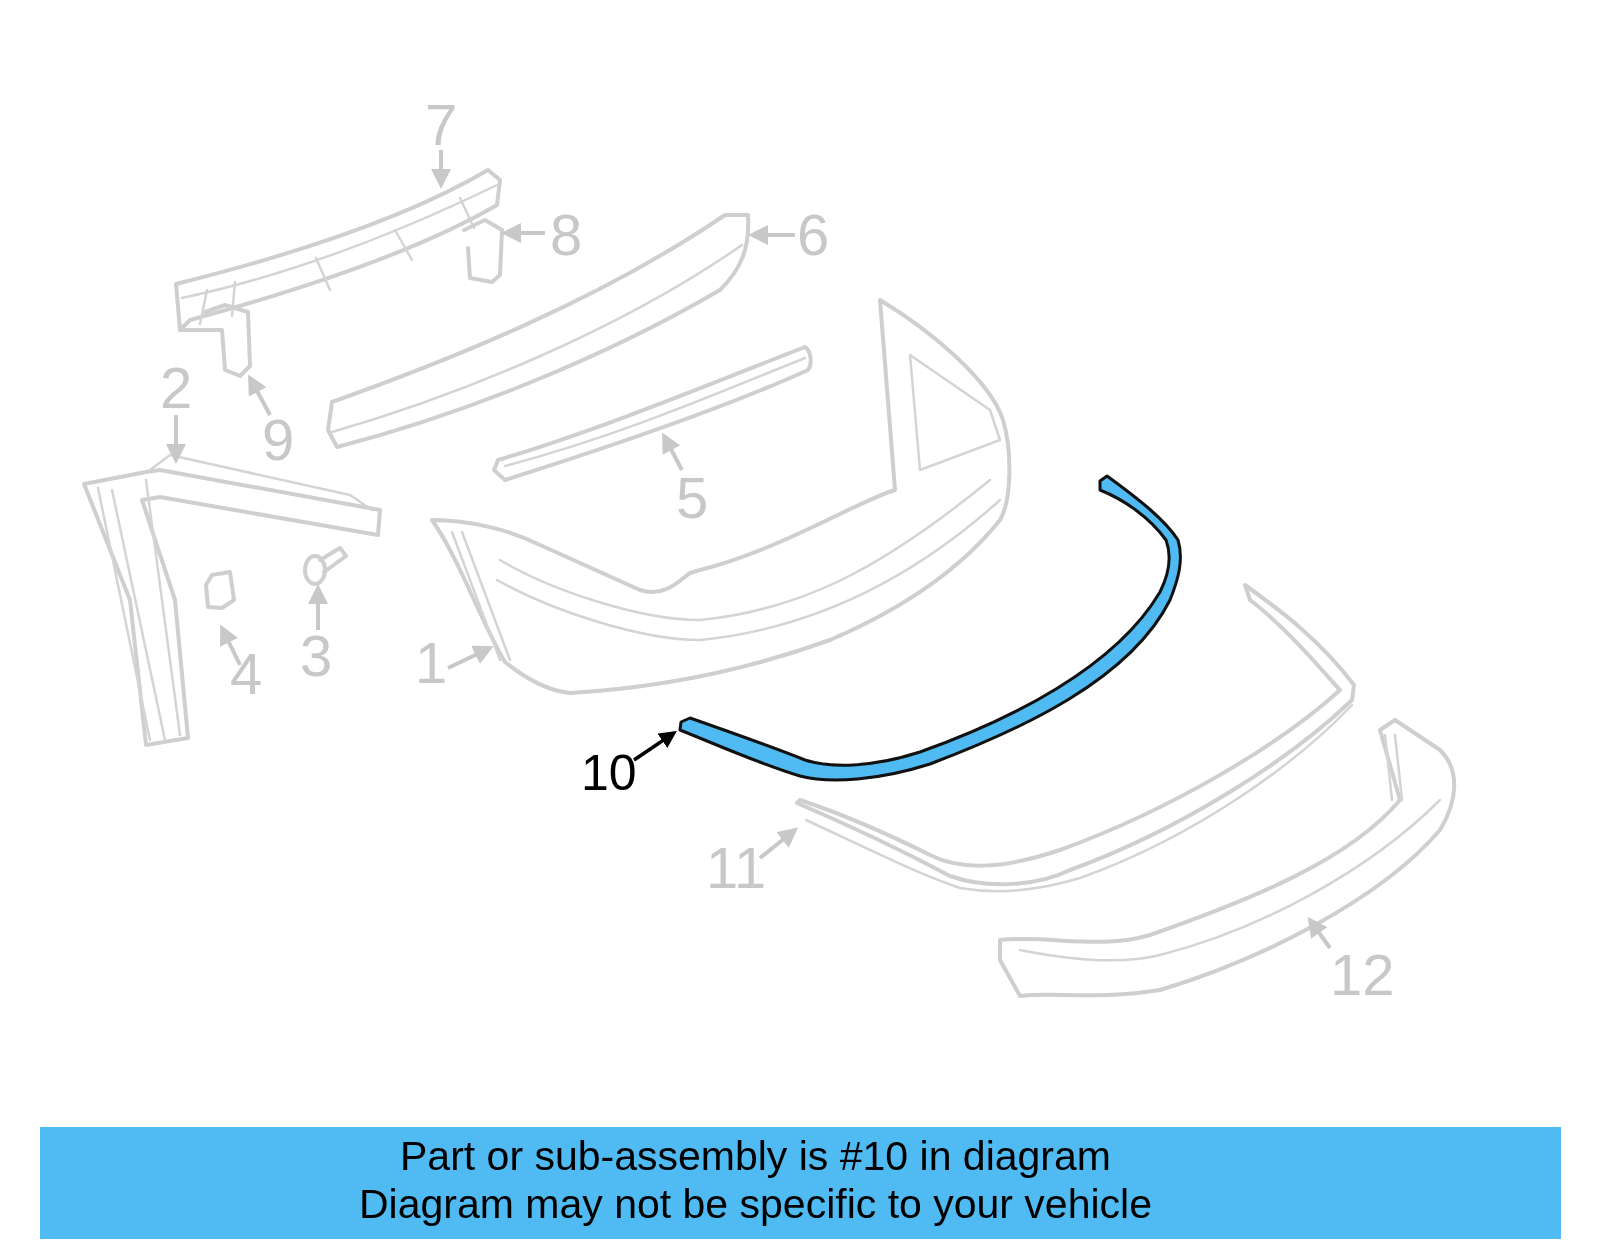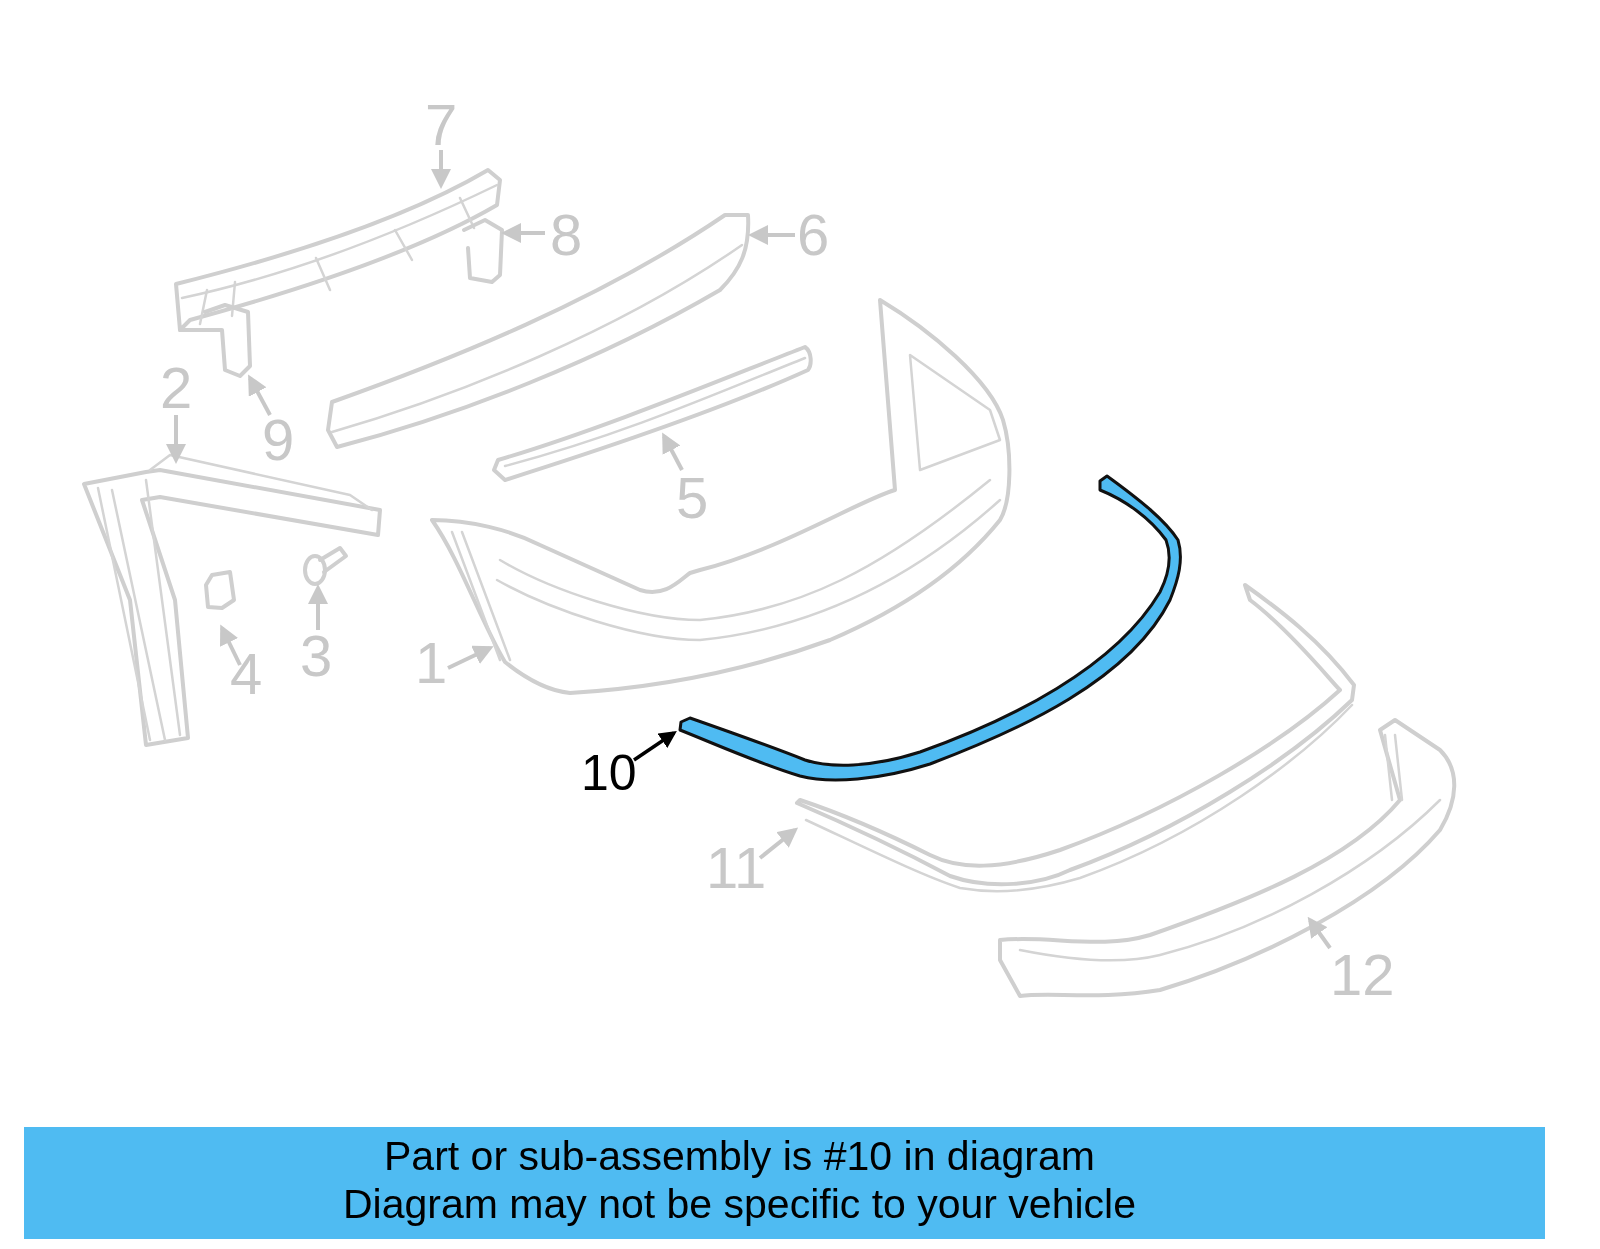--- a/index.html
+++ b/index.html
@@ -6,21 +6,21 @@
   body { width: 1600px; height: 1249px; position: relative; overflow: hidden;
          font-family: "Liberation Sans", sans-serif; }
   #diagram { position: absolute; left: 0; top: 0; width: 1600px; height: 1249px; }
   .part { fill: none; stroke: #cfcfcf; stroke-width: 4; stroke-linejoin: round; stroke-linecap: round; }
   .part-thin { fill: none; stroke: #d4d4d4; stroke-width: 2.5; stroke-linejoin: round; stroke-linecap: round; }
   .leader { stroke: #c8c8c8; stroke-width: 4; fill: none; }
   .leader-active { stroke: #000; stroke-width: 3.5; fill: none; }
   .callout { font-family: "Liberation Sans", sans-serif; font-size: 58px; fill: #c8c8c8; }
   .callout-active { font-family: "Liberation Sans", sans-serif; font-size: 50px; fill: #000; }
   .highlight { fill: #4fbbf2; stroke: #111; stroke-width: 3; stroke-linejoin: round; }
-  #banner { position: absolute; left: 24px; top: 1127px; width: 1521px; height: 112px;
+  #banner { position: absolute; left: 40px; top: 1127px; width: 1521px; height: 112px;
             background: #4fbbf2; text-align: center; }
   #banner .line { display: block; font-size: 41px; line-height: 48px; color: #000;
                   font-family: "Liberation Sans", sans-serif; margin-left: -90px; }
   #banner .line1 { padding-top: 5px; }
 </style>
 </head>
 <body>
 
 <svg id="diagram" viewBox="0 0 1600 1249" xmlns="http://www.w3.org/2000/svg">
   <defs>

